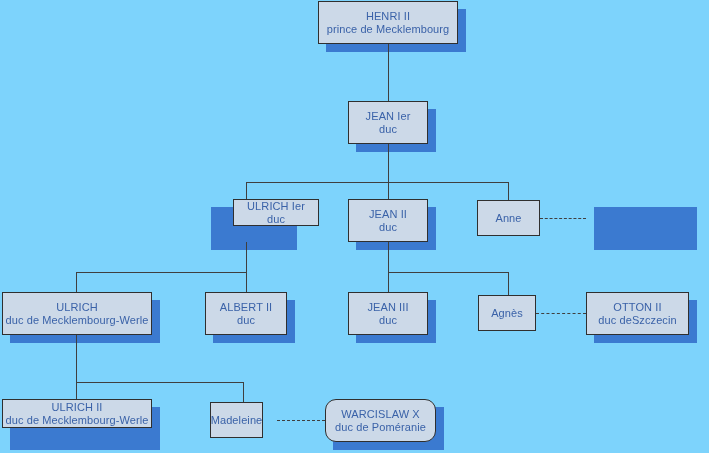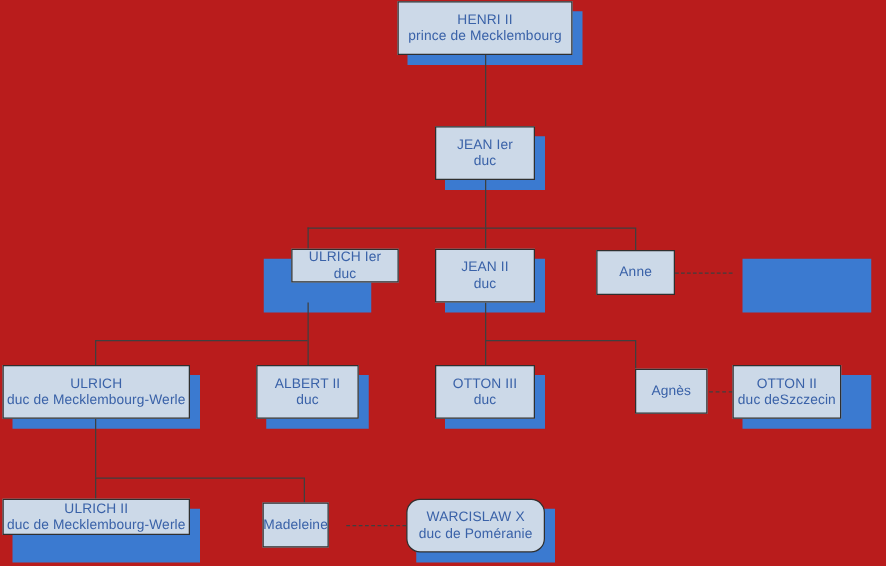--- a/index.html
+++ b/index.html
@@ -7,21 +7,21 @@
     padding: 0;
     background: #ffffff;
   }
   body {
     font-family: "Liberation Sans", sans-serif;
   }
   #canvas {
     position: relative;
     width: 709px;
     height: 453px;
-    background: #b91c1c;
+    background: #7dd3fc;
     overflow: hidden;
   }
   
   .node {
     position: absolute;
     box-sizing: border-box;
     border: 1px solid #2f2f2f;
     background: #ccd9e8;
     color: #3a62a8;
     font-size: 11px;
@@ -122,27 +122,27 @@
     </div>
     <div class="node" style="left: 2px; top: 292px; width: 150px; height: 43px;">
       <span class="l1">ULRICH</span>
       <span class="l2">duc de Mecklembourg-Werle</span>
     </div>
     <div class="node" style="left: 205px; top: 292px; width: 82px; height: 43px;">
       <span class="l1">ALBERT II</span>
       <span class="l2">duc</span>
     </div>
     <div class="node" style="left: 348px; top: 292px; width: 80px; height: 43px;">
-      <span class="l1">OTTON III</span>
+      <span class="l1">JEAN III</span>
       <span class="l2">duc</span>
     </div>
-    <div class="node" style="left: 478px; top: 295px; width: 58px; height: 36px; margin-left: 30px;">
+    <div class="node" style="left: 478px; top: 295px; width: 58px; height: 36px;">
       <span class="l1">Agnès</span>
     </div>
-    <div class="node" style="left: 586px; top: 292px; width: 87px; height: 43px;">
+    <div class="node" style="left: 586px; top: 292px; width: 103px; height: 43px;">
       <span class="l1">OTTON II</span>
       <span class="l2">duc deSzczecin</span>
     </div>
     <div class="node" style="left: 2px; top: 399px; width: 150px; height: 29px;">
       <span class="l1">ULRICH II</span>
       <span class="l2">duc de Mecklembourg-Werle</span>
     </div>
     <div class="node" style="left: 210px; top: 402px; width: 53px; height: 36px;">
       <span class="l1">Madeleine</span>
     </div>

